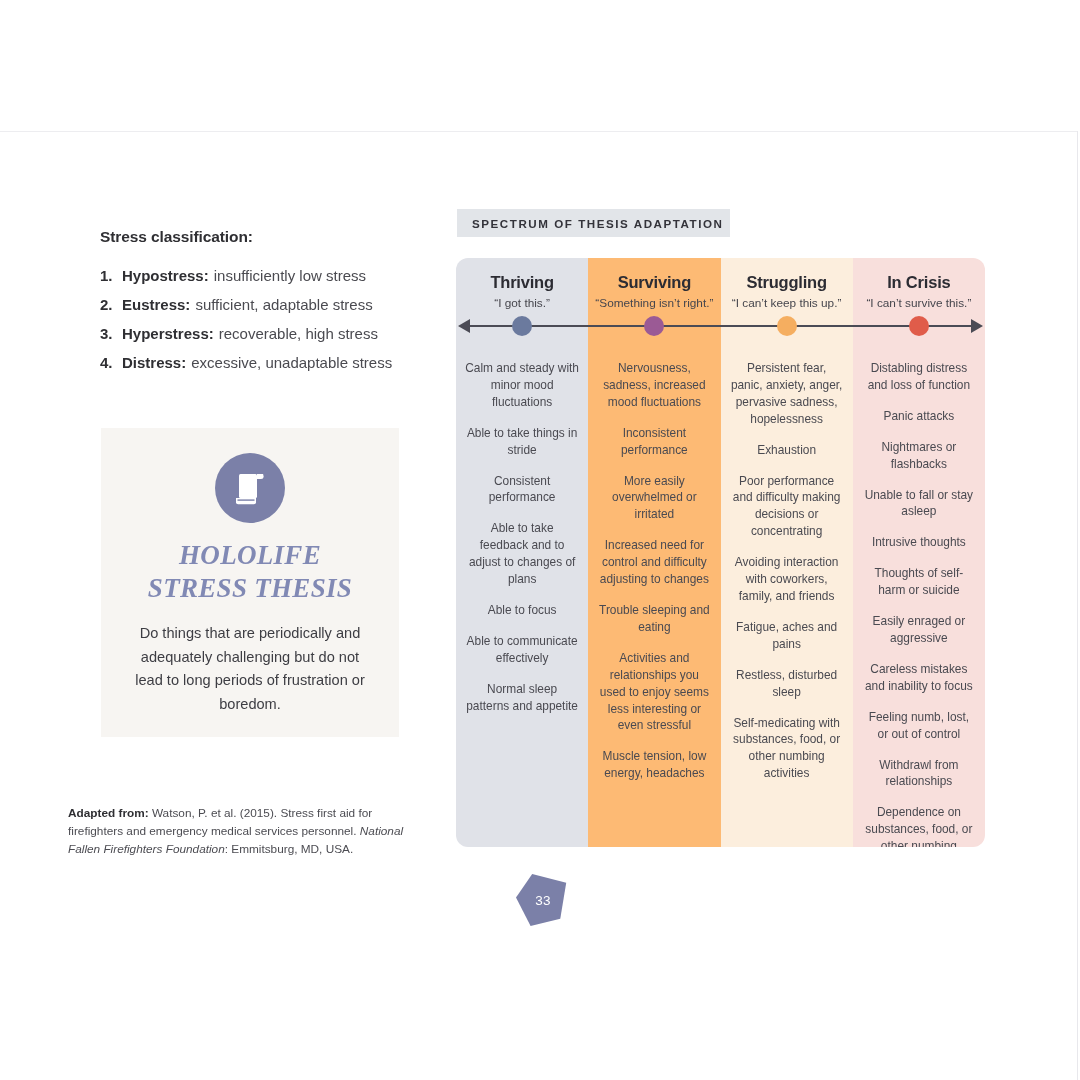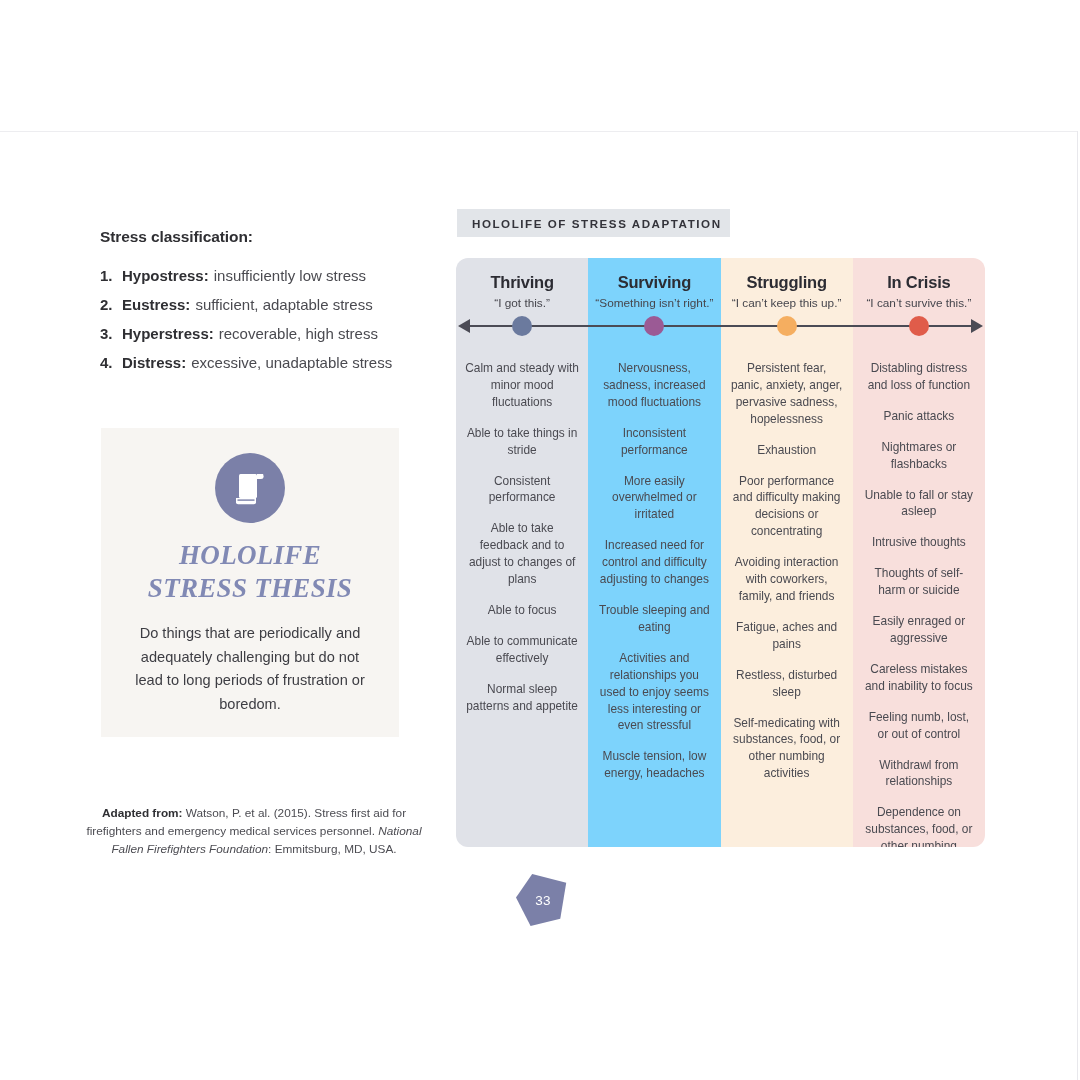--- a/index.html
+++ b/index.html
@@ -109,27 +109,26 @@
     font-size: 14.6px;
     line-height: 1.62;
     color: #3d3d43;
     padding: 0 22px;
     margin: 12px;
   }
 
   
   #citation {
     position: absolute;
-    left: 78px;
+    left: 68px;
     top: 805px;
     width: 352px;
     font-size: 11.8px;
     line-height: 1.52;
     color: #4c4c52;
-    text-align: center;
   }
   #citation b { color: #2f2f33; }
   #citation i { font-style: italic; }
 
   
   #spectrum-label {
     position: absolute;
     left: 457px;
     top: 209px;
     width: 273px;
@@ -300,41 +299,41 @@
     <div>STRESS THESIS</div>
   </div>
   <p id="thesis-body">Do things that are periodically and adequately challenging but do not lead to long periods of frustration or boredom.</p>
 </div>
 
 <div id="citation">
   <b>Adapted from:</b><span> Watson, P. et al. (2015). Stress first aid for firefighters and emergency medical services personnel. </span><i>National Fallen Firefighters Foundation</i><span>: Emmitsburg, MD, USA.</span>
 </div>
 
 <div id="spectrum-label">
-  <span>HOLOLIFE OF STRESS ADAPTATION</span>
+  <span>SPECTRUM OF THESIS ADAPTATION</span>
 </div>
 
 <div id="spectrum-panel">
     <div class="spec-col" style="background: rgb(224, 226, 232);">
       <div class="spec-col-head">
         <div class="spec-head-title">Thriving</div>
         <div class="spec-head-quote">“I got this.”</div>
       </div>
       <div class="spec-axis-gap"></div>
       <div class="spec-items">
         <div class="spec-item">Calm and steady with minor mood fluctuations</div>
         <div class="spec-item">Able to take things in stride</div>
         <div class="spec-item">Consistent performance</div>
         <div class="spec-item">Able to take feedback and to adjust to changes of plans</div>
         <div class="spec-item">Able to focus</div>
         <div class="spec-item">Able to communicate effectively</div>
         <div class="spec-item">Normal sleep patterns and appetite</div>
       </div>
     </div>
-    <div class="spec-col" style="background: #7dd3fc;">
+    <div class="spec-col" style="background: #fdba74;">
       <div class="spec-col-head">
         <div class="spec-head-title">Surviving</div>
         <div class="spec-head-quote">“Something isn’t right.”</div>
       </div>
       <div class="spec-axis-gap"></div>
       <div class="spec-items">
         <div class="spec-item">Nervousness, sadness, increased mood fluctuations</div>
         <div class="spec-item">Inconsistent performance</div>
         <div class="spec-item">More easily overwhelmed or irritated</div>
         <div class="spec-item">Increased need for control and difficulty adjusting to changes</div>

